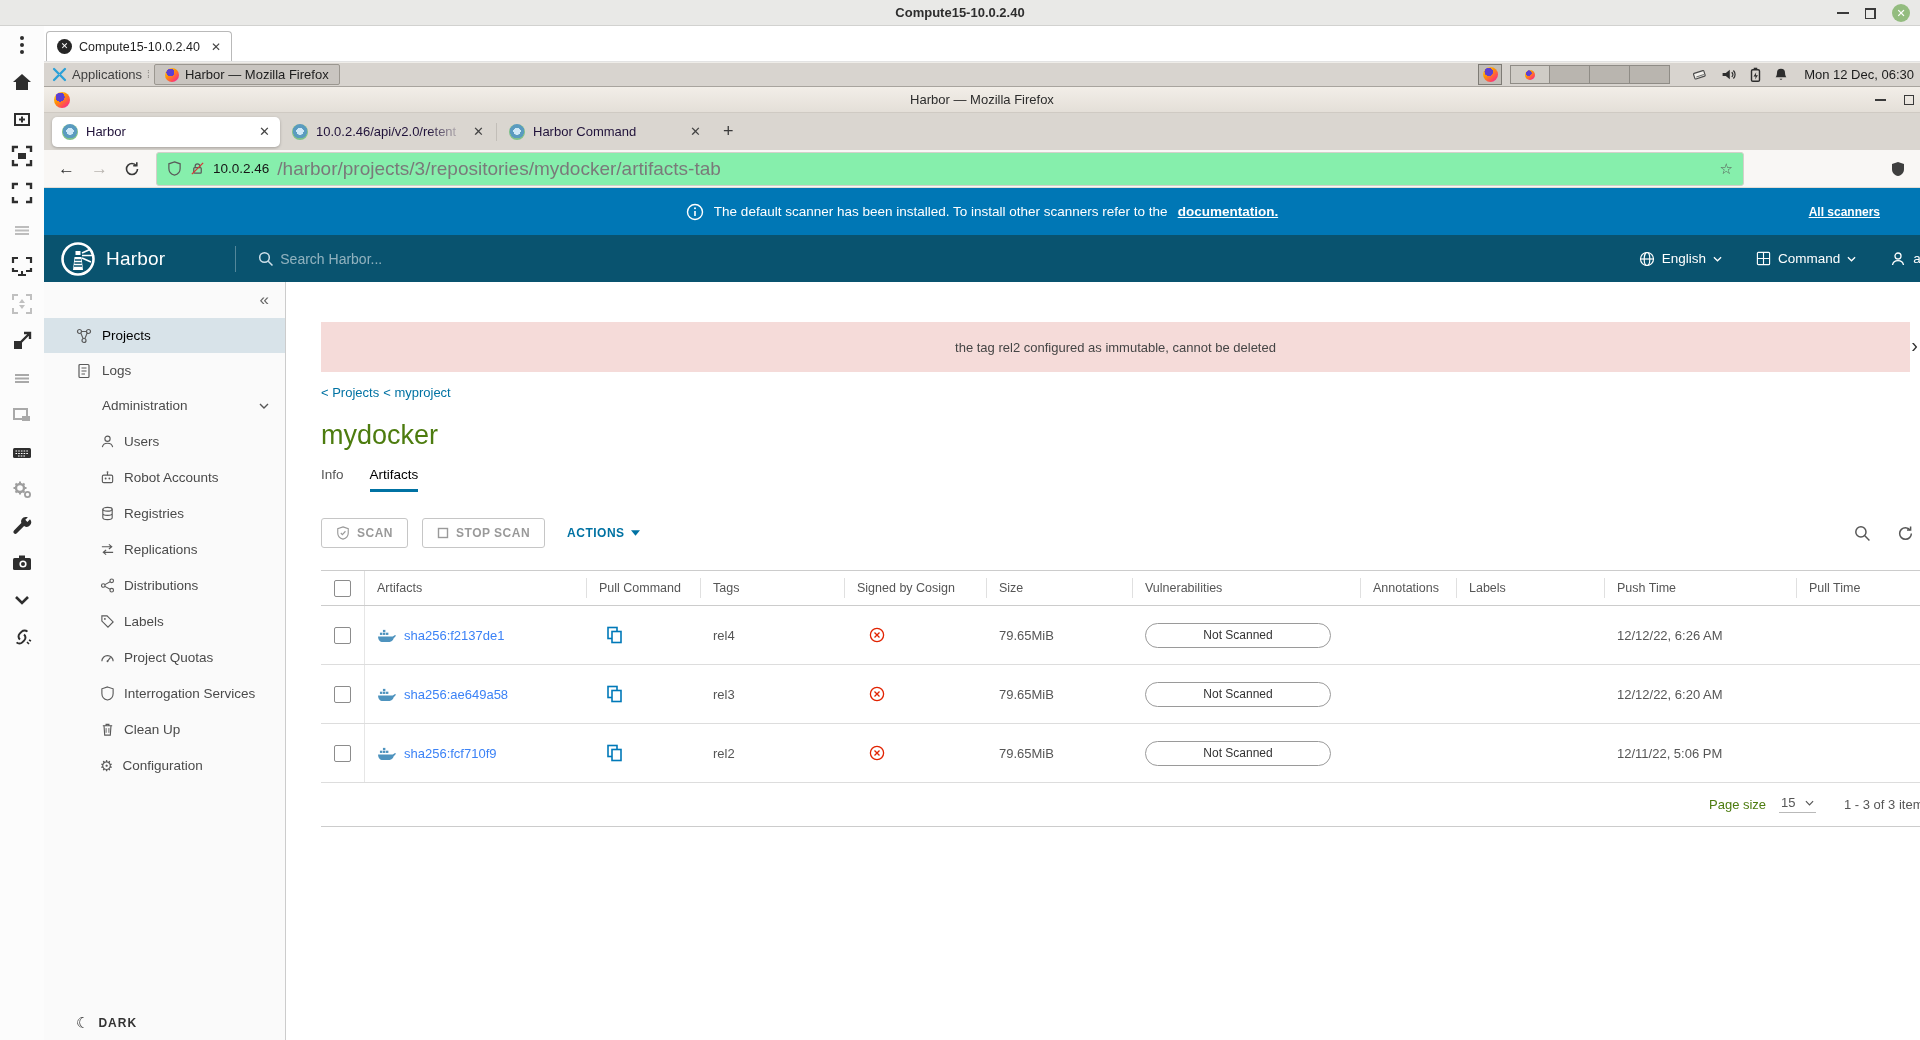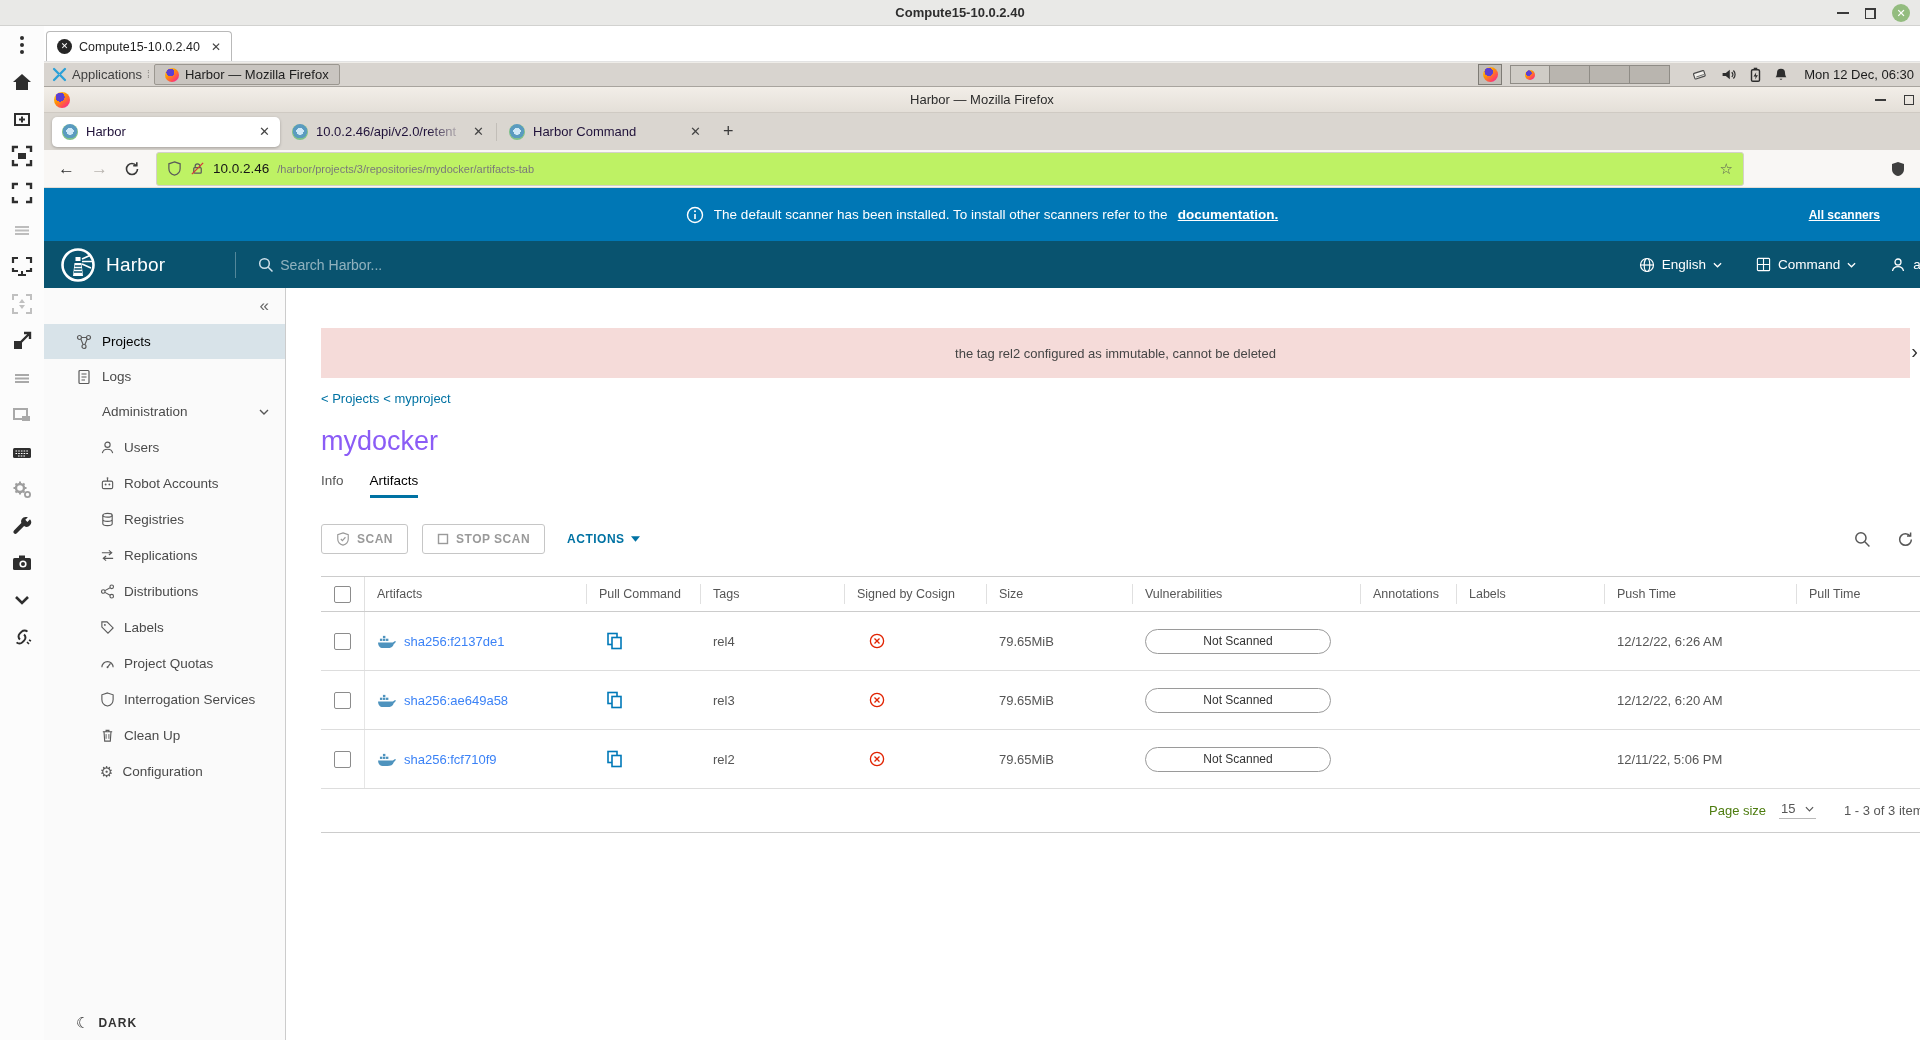--- a/index.html
+++ b/index.html
@@ -61,28 +61,28 @@
   .ff-tab .tlabel { flex:1; white-space:nowrap; overflow:hidden; }
   .ff-tab.fade .tlabel { -webkit-mask-image:linear-gradient(90deg,#000 75%,transparent); mask-image:linear-gradient(90deg,#000 75%,transparent); }
   .ff-tab .tx { color:#444; font-size:13px; }
   .ff-fav { width:16px; height:16px; border-radius:50%; background:radial-gradient(circle at 50% 45%, #cfe8f7 0 30%, #5a9bbf 31% 60%, #7ec08a 61%); flex:0 0 16px; }
   .ff-newtab { font-size:18px; color:#3a3a3a; padding:0 10px; }
   .ff-tabdiv { width:1px; height:18px; background:#c2beb8; }
 
   .ff-navbar { height:38px; background:#f9f7f5; display:flex; align-items:center; padding:0 8px 0 14px; gap:16px; border-bottom:1px solid #e2ddd6; }
   .nav-arrow { font-size:17px; color:#2f2f2f; }
   .nav-arrow.dis { color:#b9b5b0; }
-  .urlbar { flex:1; height:29px; background:#bef264; border:1px solid #d4d0ca; border-radius:3px; display:flex; align-items:center; padding:16px 10px; gap:8px; min-width:0; }
+  .urlbar { flex:1; height:29px; background:#86efac; border:1px solid #d4d0ca; border-radius:3px; display:flex; align-items:center; padding:16px 10px; gap:8px; min-width:0; }
   .url-host { font-size:13.5px; color:#161616; }
-  .url-path { font-size:11px; color:#7a7a7a; white-space:nowrap; overflow:hidden; }
+  .url-path { font-size:19px; color:#7a7a7a; white-space:nowrap; overflow:hidden; }
   .url-star { margin-left:auto; font-size:15px; color:#555; }
   .nav-right { width:152px; display:flex; justify-content:flex-end; align-items:center; padding-right:6px; }
 
   
-  .notifbar { height:53px; background:#0077b5; display:flex; align-items:center; justify-content:center; position:relative; color:#fff; }
+  .notifbar { height:47px; background:#0077b5; display:flex; align-items:center; justify-content:center; position:relative; color:#fff; }
   .notif-inner { display:flex; align-items:center; gap:10px; }
   .notif-text { font-size:13.5px; }
   .notif-doc { font-weight:700; text-decoration:underline; }
   .allscanners { position:absolute; right:40px; font-size:12px; font-weight:700; text-decoration:underline; color:#fff; }
 
   
   .hb-header { height:47px; background:#09536f; display:flex; align-items:center; padding-left:16px; color:#fff; position:relative; overflow:visible; }
   .hb-brand { display:flex; align-items:center; gap:10px; }
   .hb-brand-name { font-size:19px; font-weight:400; letter-spacing:.2px; }
   .hb-div { width:1px; height:26px; background:rgba(255,255,255,.3); margin:0 22px 0 70px; }
@@ -104,21 +104,21 @@
   .sb-sub .cic { width:15px; height:15px; flex:0 0 15px; color:#5a5a5a; }
   .uic { font-size:15px; line-height:1; color:#5a5a5a; }
   .sb-dark { position:absolute; bottom:10px; left:32px; display:flex; align-items:center; gap:9px; color:#333; }
   .sb-dark-label { font-size:12px; font-weight:600; letter-spacing:1px; }
 
   .main { flex:1; min-width:0; position:relative; padding-left:35px; overflow:hidden; }
   .alert { margin-top:40px; margin-right:10px; height:50px; background:#f5dbd9; display:flex; align-items:center; justify-content:center; font-size:13px; color:#454545; }
   .alert-next { position:absolute; right:2px; top:52px; font-size:20px; color:#333; }
   .crumbs { margin-top:13px; display:flex; gap:4px; }
   .crumb { font-size:13px; color:#0072a3; }
-  .page-title { margin-top:20px; font-size:27px; font-weight:300; color:#8b5cf6; }
+  .page-title { margin-top:20px; font-size:27px; font-weight:300; color:#4d7c0f; }
   .hb-tabs { margin-top:16px; display:flex; gap:26px; }
   .hb-tab { font-size:13.5px; color:#565656; padding-bottom:7px; }
   .hb-tab.active { color:#000; border-bottom:3px solid #0072a3; }
 
   .tbar { margin-top:26px; display:flex; align-items:center; gap:14px; padding-right:6px; }
   .btn-dis { height:30px; border:1px solid #c6c6c6; border-radius:3px; background:#fff; color:#9a9a9a; font-size:12px; font-weight:600; letter-spacing:.5px; display:flex; align-items:center; gap:7px; padding:0 14px; }
   .btn-actions { display:flex; align-items:center; gap:6px; color:#0072a3; font-size:12px; font-weight:600; letter-spacing:.5px; margin-left:8px; }
   .tbar-right { margin-left:auto; display:flex; align-items:center; gap:26px; color:#565656; }
 
   .grid { margin-top:22px; width:1700px; }

